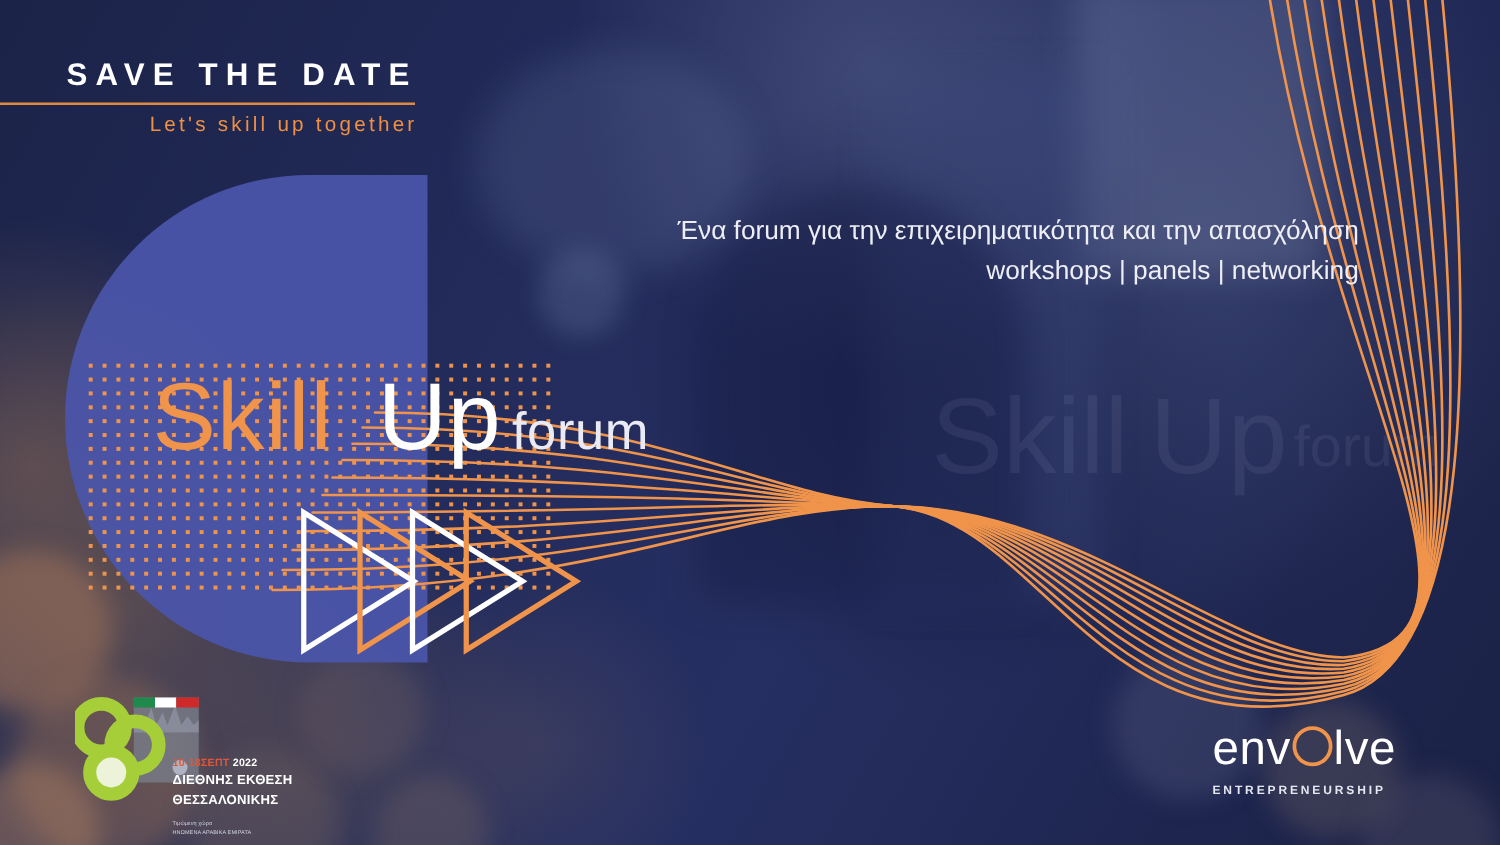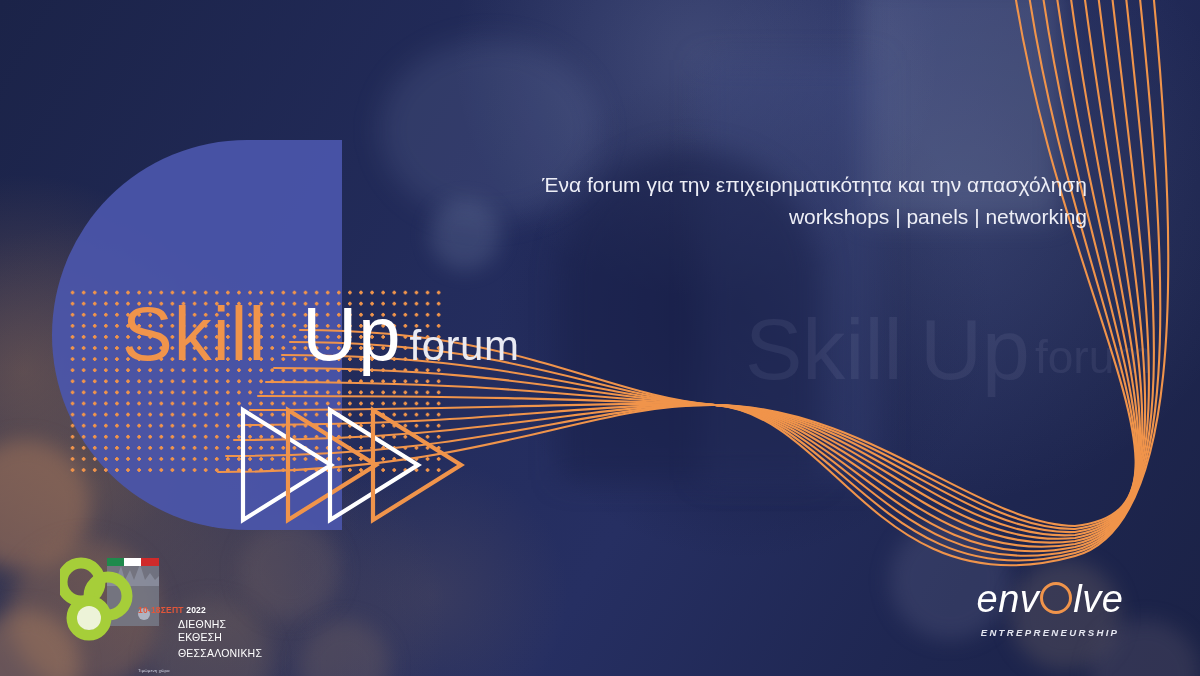--- a/index.html
+++ b/index.html
@@ -63,25 +63,25 @@
 
   
   .tri-layer{position:absolute;left:0;top:0;width:1200px;height:676px;pointer-events:none;}
 
   
   .tif{position:absolute;left:60px;top:556px;width:200px;height:86px;}
   .tif-text{position:absolute;left:78px;top:6px;width:118px;}
   .tif-date{font-size:8.5px;font-weight:bold;color:#ffffff;letter-spacing:.2px;white-space:nowrap;margin-top:43px;}
   .tif-date .d1{color:#e0563a;}
   .tif-date .d2{color:#ffffff;}
-  .tif-name{font-size:10.5px;font-weight:normal;color:#ffffff;line-height:1.22;letter-spacing:.2px;margin-top:3px;margin-left:40px;}
+  .tif-name{font-size:10.5px;font-weight:bold;color:#ffffff;line-height:1.22;letter-spacing:.2px;margin-top:3px;}
   .tif-small{font-size:4.4px;color:#cfd2e0;line-height:1.5;margin-top:9px;letter-spacing:.1px;}
 
   
-  .env{position:absolute;right:70px;bottom:38px;width:160px;text-align:center;font-style:italic;}
+  .env{position:absolute;right:70px;bottom:38px;width:160px;text-align:left;}
   .env-word{position:relative;display:inline-block;color:#ffffff;font-size:38px;
     font-weight:300;letter-spacing:.5px;line-height:1;}
   .env-sub{color:#e4e6f0;font-size:9.6px;font-weight:bold;letter-spacing:2.3px;margin-top:9px;}
 
   .hidden-ghost{position:absolute;color:rgba(220,228,255,.07);font-weight:300;}
 </style>
 </head>
 <body>
 
 <div id="stage">
@@ -128,20 +128,25 @@
     </g>
   </svg>
 
   <svg class="tri-layer" viewBox="0 0 1200 676" xmlns="http://www.w3.org/2000/svg">
     <polygon points="243,410 243,520 331,465" fill="none" stroke="#ffffff" stroke-width="4.2"></polygon>
     <polygon points="288,410 288,520 376,465" fill="none" stroke="#f0944b" stroke-width="4.2"></polygon>
     <polygon points="330,410 330,520 418,465" fill="none" stroke="#ffffff" stroke-width="4.2"></polygon>
     <polygon points="373,410 373,520 461,465" fill="none" stroke="#f0944b" stroke-width="4.2"></polygon>
   </svg>
 
+  <div class="save-wrap">
+    <div class="save-title">SAVE THE DATE</div>
+    <div class="save-rule"></div>
+    <div class="save-sub">Let's skill up together</div>
+  </div>
 
   <div class="right-copy">
     <div class="tag-line">Ένα forum για την επιχειρηματικότητα και την απασχόληση</div>
     <div class="tag-line2">workshops | panels | networking</div>
   </div>
 
   <div class="lockup">
     <span class="lk-skill">Skill</span>
     <span class="lk-up">Up</span>
     <span class="lk-forum">forum</span>

